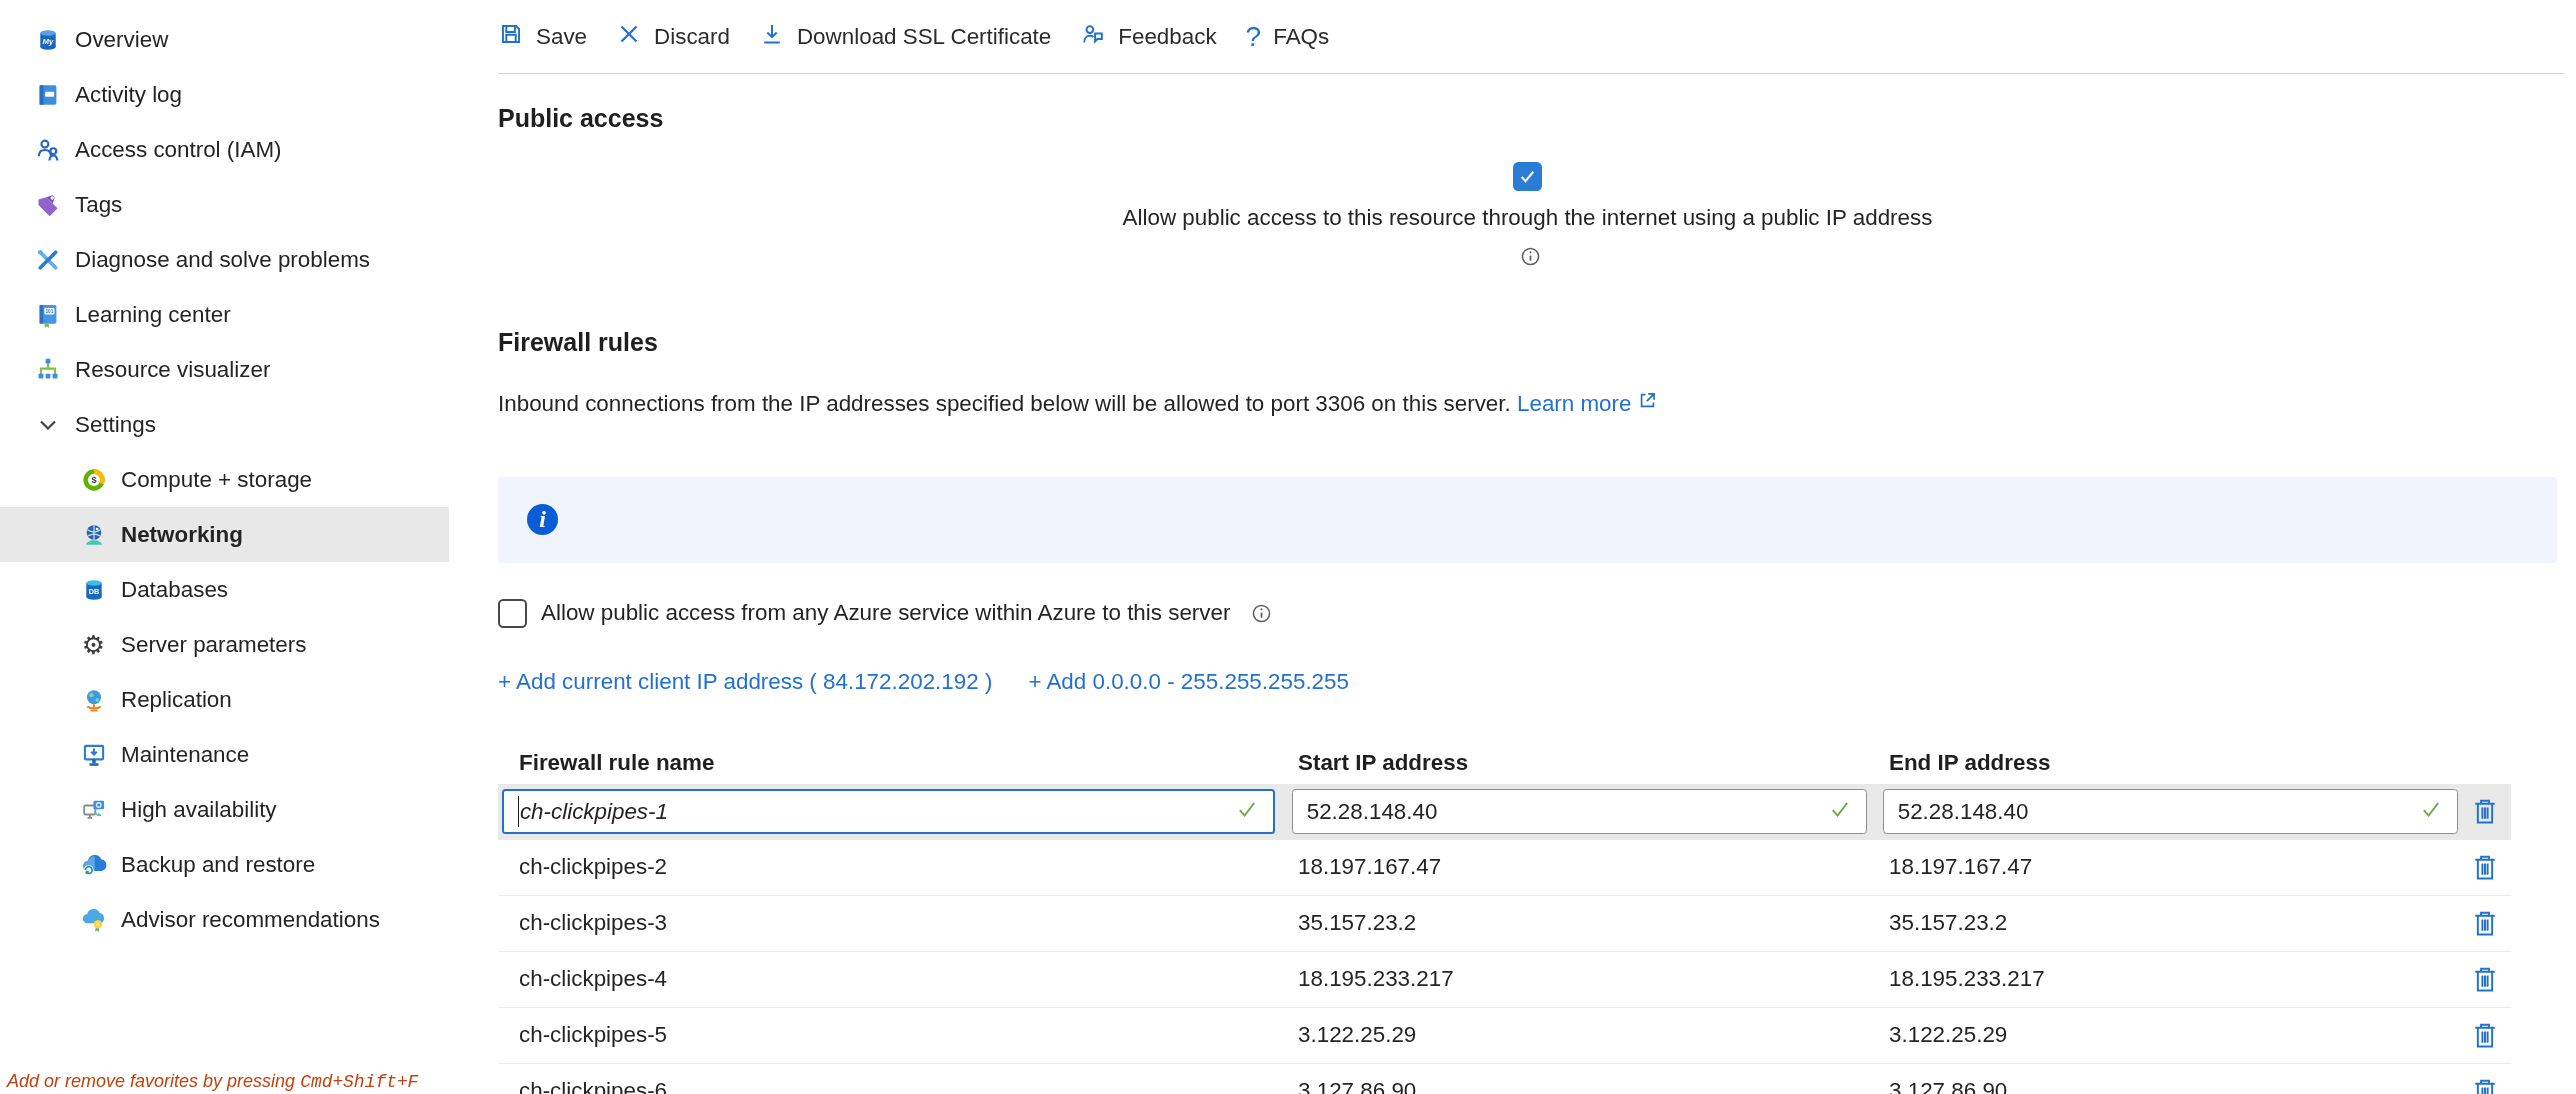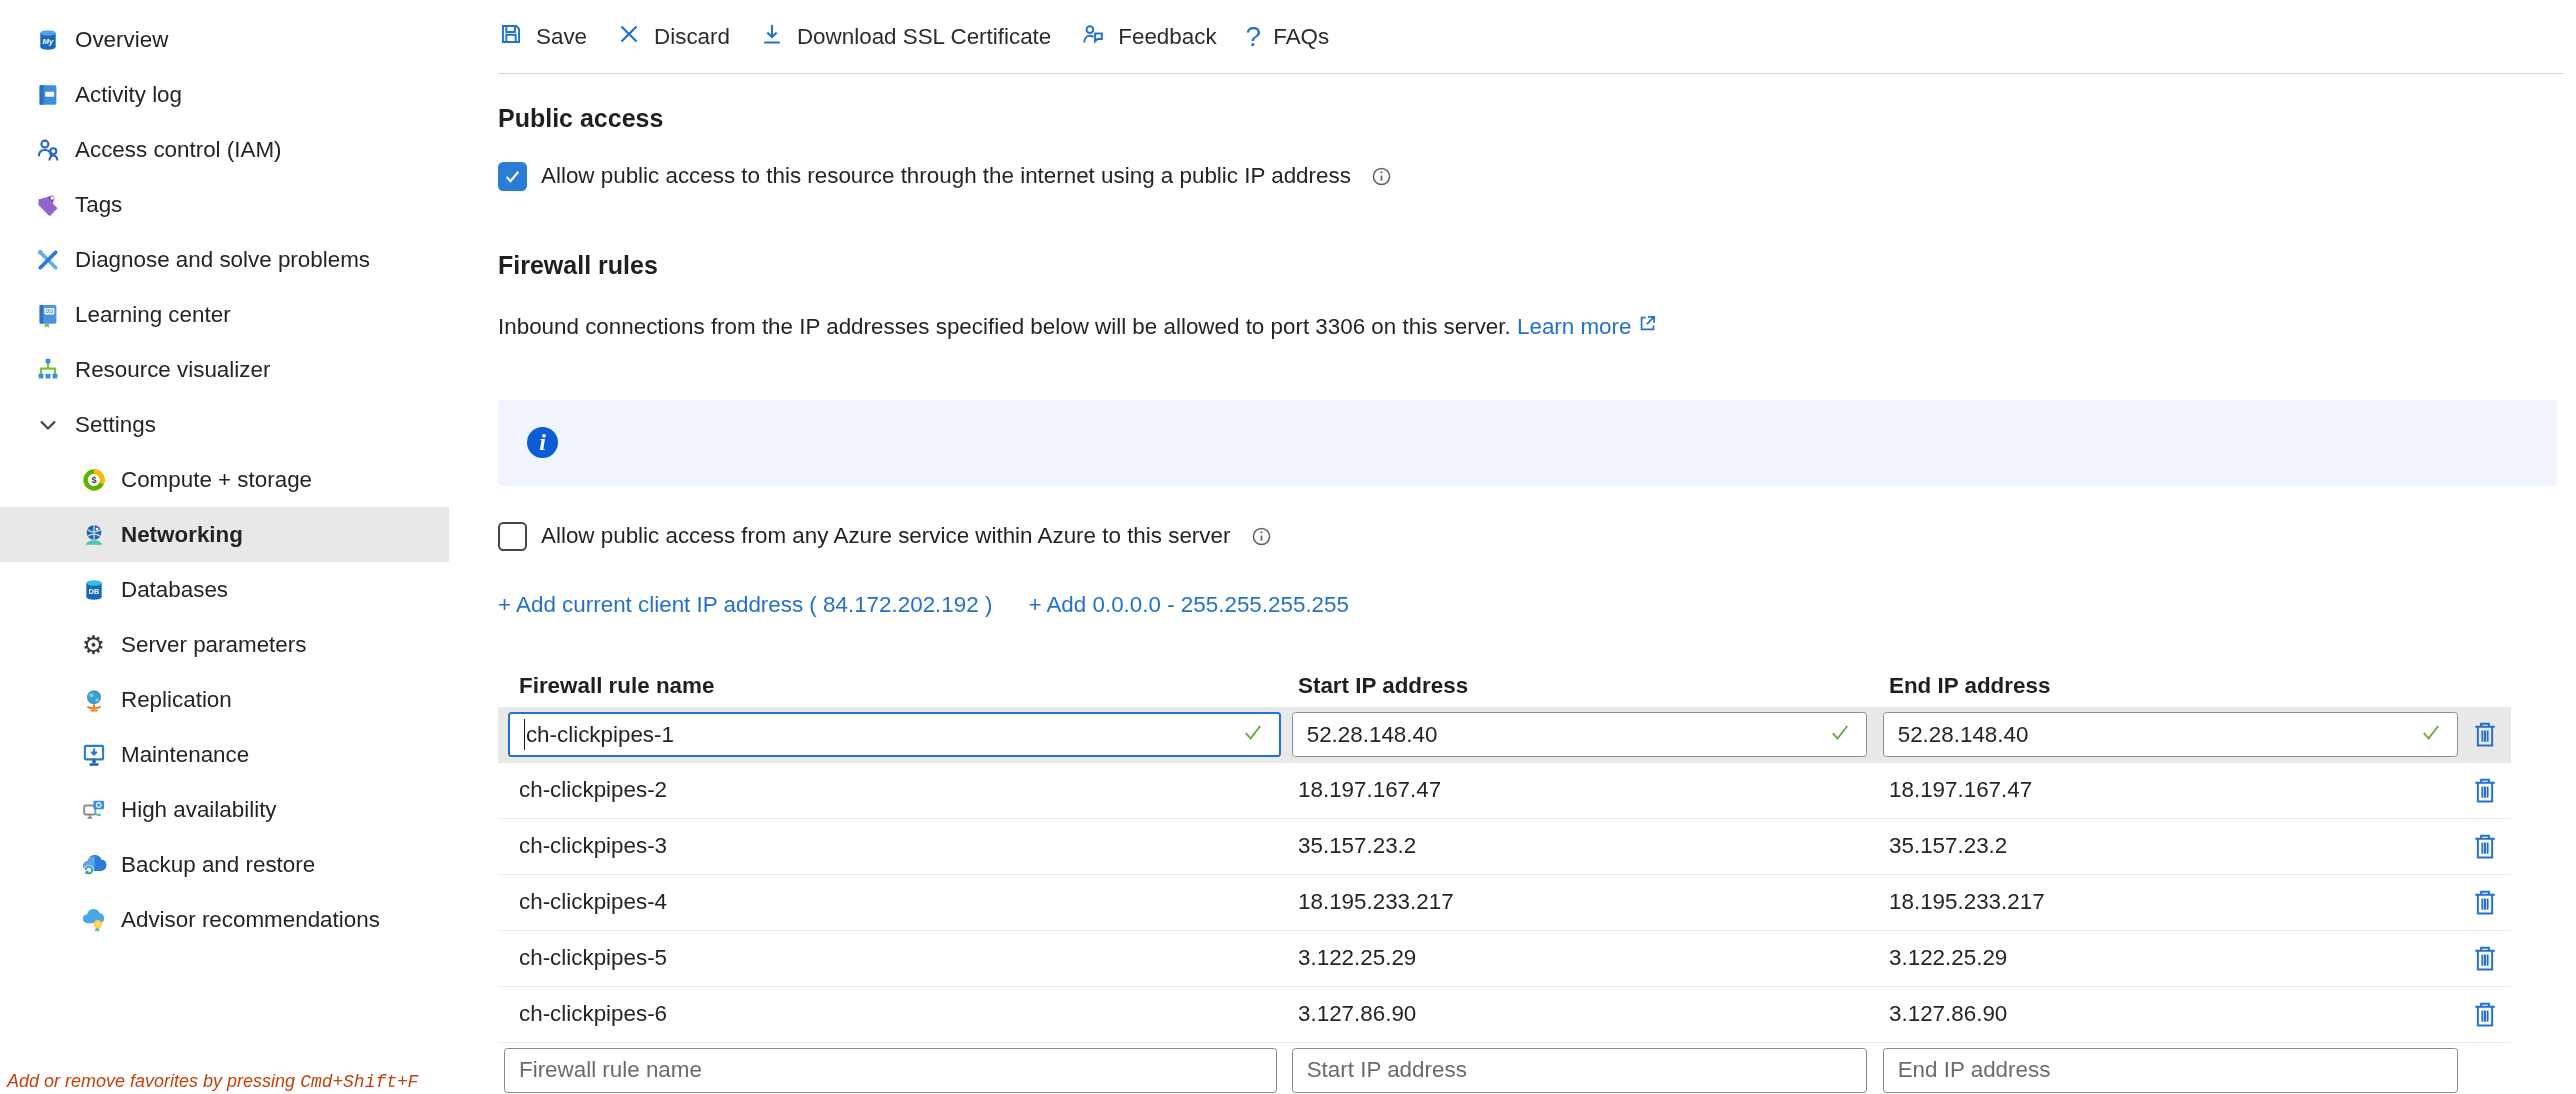--- a/index.html
+++ b/index.html
@@ -35,21 +35,21 @@
   .tb-btn { display:flex; align-items:center; gap:12px; font-size:22.4px; color:#2b2b2b; cursor:pointer; }
   .tb-btn svg { width:26px; height:26px; }
   .tb-qmark { font-size:28px; color:#2271cd; font-weight:400; line-height:1; }
 
   .content { padding:0 19px 0 49px; }
   h2 { font-size:25px; font-weight:700; color:#1f1f1f; }
   .h-public { margin-top:30px; }
   .h-firewall { margin-top:60px; }
 
   .chk-row { display:flex; align-items:center; gap:14px; }
-  .chk-row.first { margin-top:28.5px; }
+  .chk-row.first { margin-top:28.5px;flex-direction:column; }
   .chk-row.second { margin-top:36px; }
   .checkbox { width:29px; height:29px; border-radius:5.2px; flex:0 0 29px; cursor:pointer;
     display:flex; align-items:center; justify-content:center; }
   .checkbox.checked { background:#2b7cd4; }
   .checkbox.unchecked { background:#fff; border:2.6px solid #464646; }
   .chk-label { font-size:22.4px; color:#242424; }
   .info-icon { margin-left:5.2px; display:flex; cursor:pointer; }
   .info-icon svg { width:23px; height:23px; }
 
   .fw-desc { margin-top:33px; font-size:22.4px; color:#242424; }
@@ -74,21 +74,21 @@
     align-items:center; font-size:22.4px; border-bottom:1.7px solid #ebebeb; }
   .t-row > .cell { padding-left:21px; }
   .t-row.editing { background:#e9e9e9; border-bottom:none; }
   .trash { display:flex; align-items:center; justify-content:center; cursor:pointer; }
   .trash svg { width:26px; height:29px; }
 
   .fake-input { height:45px; background:#fff; border:1.7px solid #8f8f8f; border-radius:3.5px;
     display:flex; align-items:center; padding:0 14px; font-size:22.4px; position:relative; }
   .fake-input .check { position:absolute; right:14px; }
   .fake-input .check svg { width:24px; height:24px; }
-  .fi-name { margin-left:10px; width:773px; border:2.6px solid #2271cd; }
+  .fi-name { margin-left:4px; width:773px; border:2.6px solid #2271cd;font-style:italic; }
   .fi-ip { margin-left:14.7px; width:575px; }
   .caret { border-left:1.7px solid #1a1a1a; height:31px; margin-right:0.9px; }
 
   .t-newrow { display:grid; grid-template-columns:779px 591px 591px 52px; height:55px;
     align-items:center; }
   .t-newrow input { height:45px; border:1.7px solid #8a8886; border-radius:3.5px; padding:0 14px;
     font-size:22.4px; font-family:"Liberation Sans", sans-serif; color:#242424; outline:none; }
   .t-newrow input::placeholder { color:#6b6b6b; }
   .ni-name { margin-left:6px; width:773px; }
   .ni-ip { margin-left:14.7px; width:575px; }

